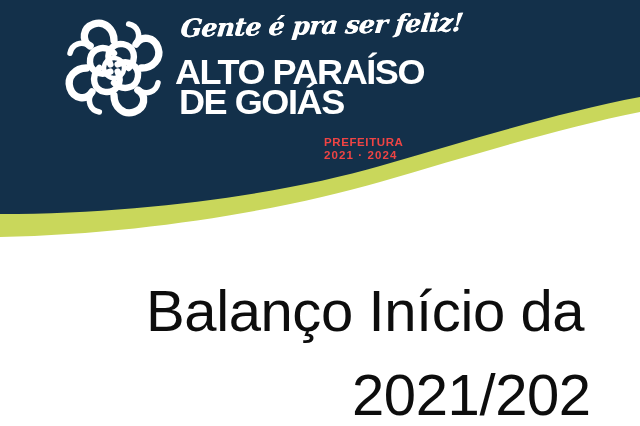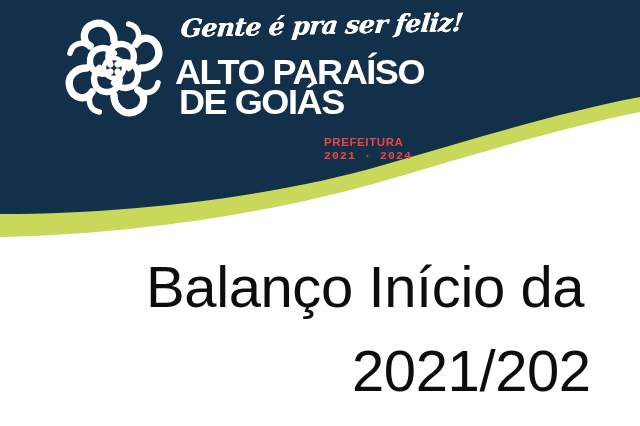--- a/index.html
+++ b/index.html
@@ -115,21 +115,21 @@
   }
   #badge .badge-org {
     font-family: "Liberation Sans", sans-serif;
     font-weight: 700;
     font-size: 11.5px;
     line-height: 13px;
     letter-spacing: 0.6px;
     white-space: nowrap;
   }
   #badge .badge-term {
-    font-family: Liberation Mono, monospace;
+    font-family: Liberation Sans, sans-serif;
     font-weight: 700;
     font-size: 11.5px;
     line-height: 13px;
     letter-spacing: 1.1px;
     white-space: nowrap;
   }
 
   
   #title-block {
     position: absolute;
@@ -141,20 +141,21 @@
   }
   .title-line {
     position: absolute;
     color: #0d0d0d;
     font-family: "Liberation Sans", sans-serif;
     font-weight: 400;
     font-size: 58px;
     line-height: 58px;
     letter-spacing: -0.4px;
     white-space: nowrap;
+    margin-top: 24px;
   }
   #title-line-1 { left: 146px; top: 10px; }
   #title-line-2 { left: 352px; top: 94px; }
 </style>
 </head>
 <body>
 
 <div id="stage">
 
   <div id="header-band">

